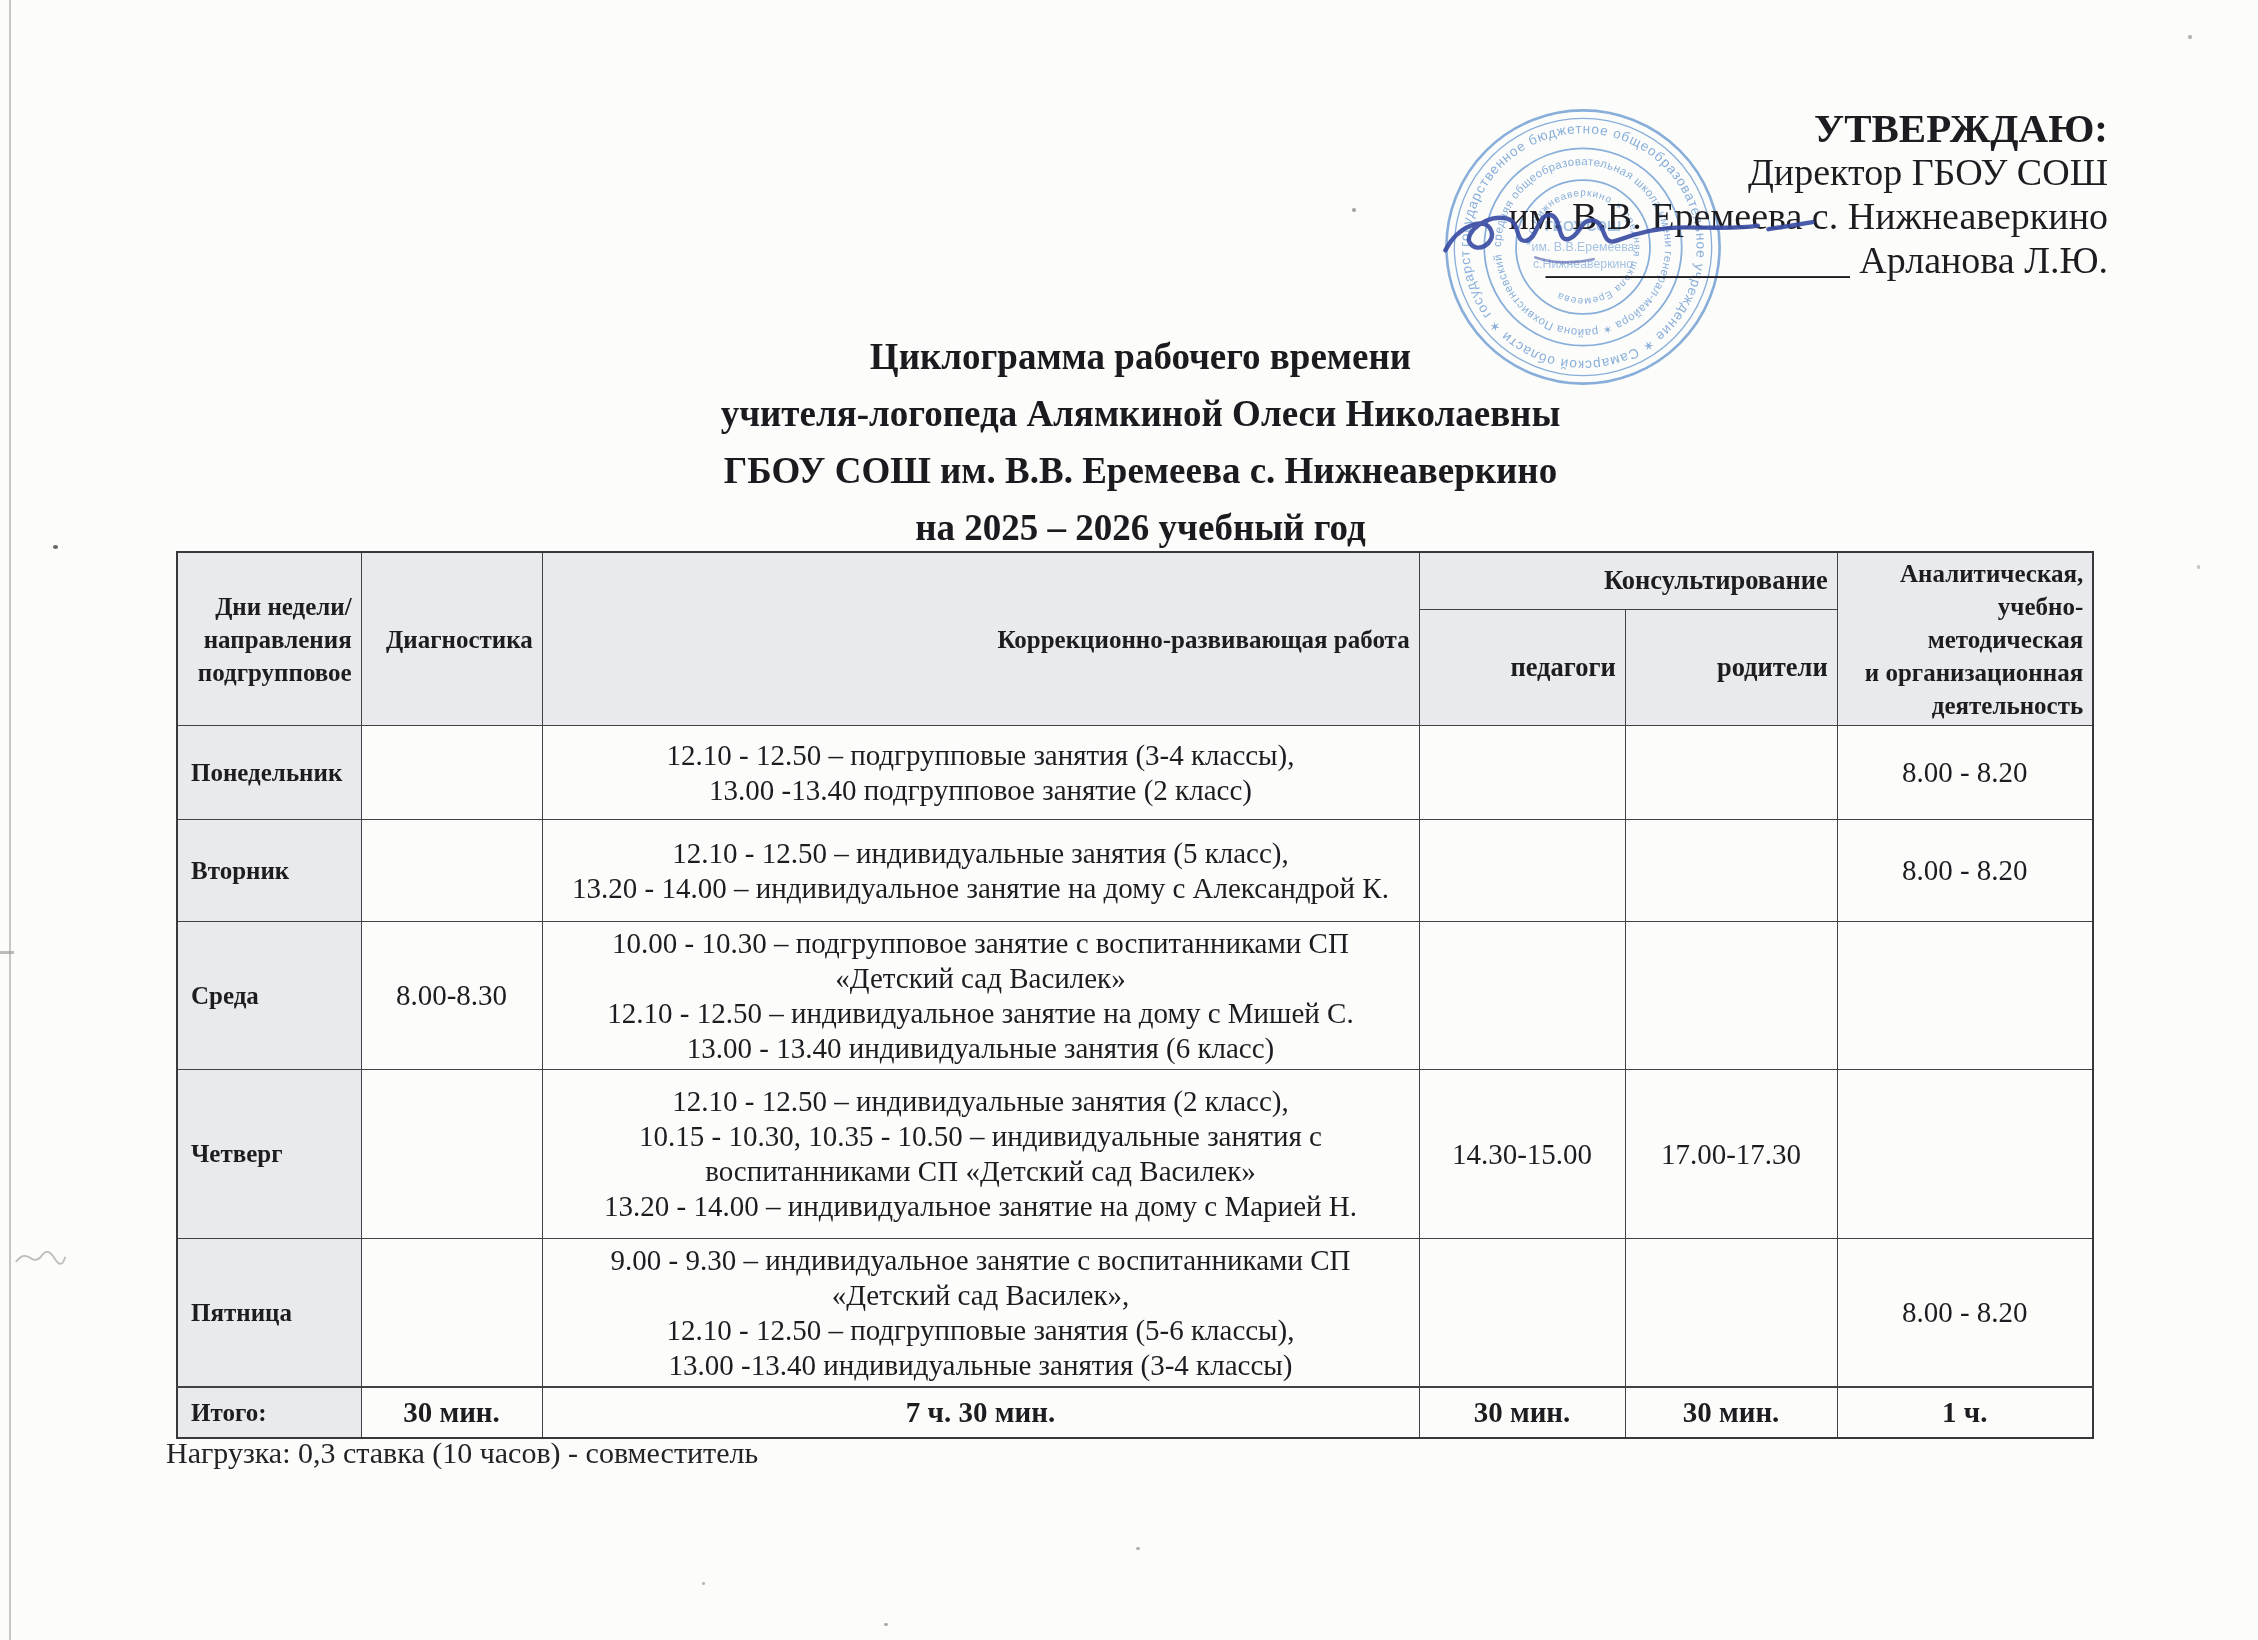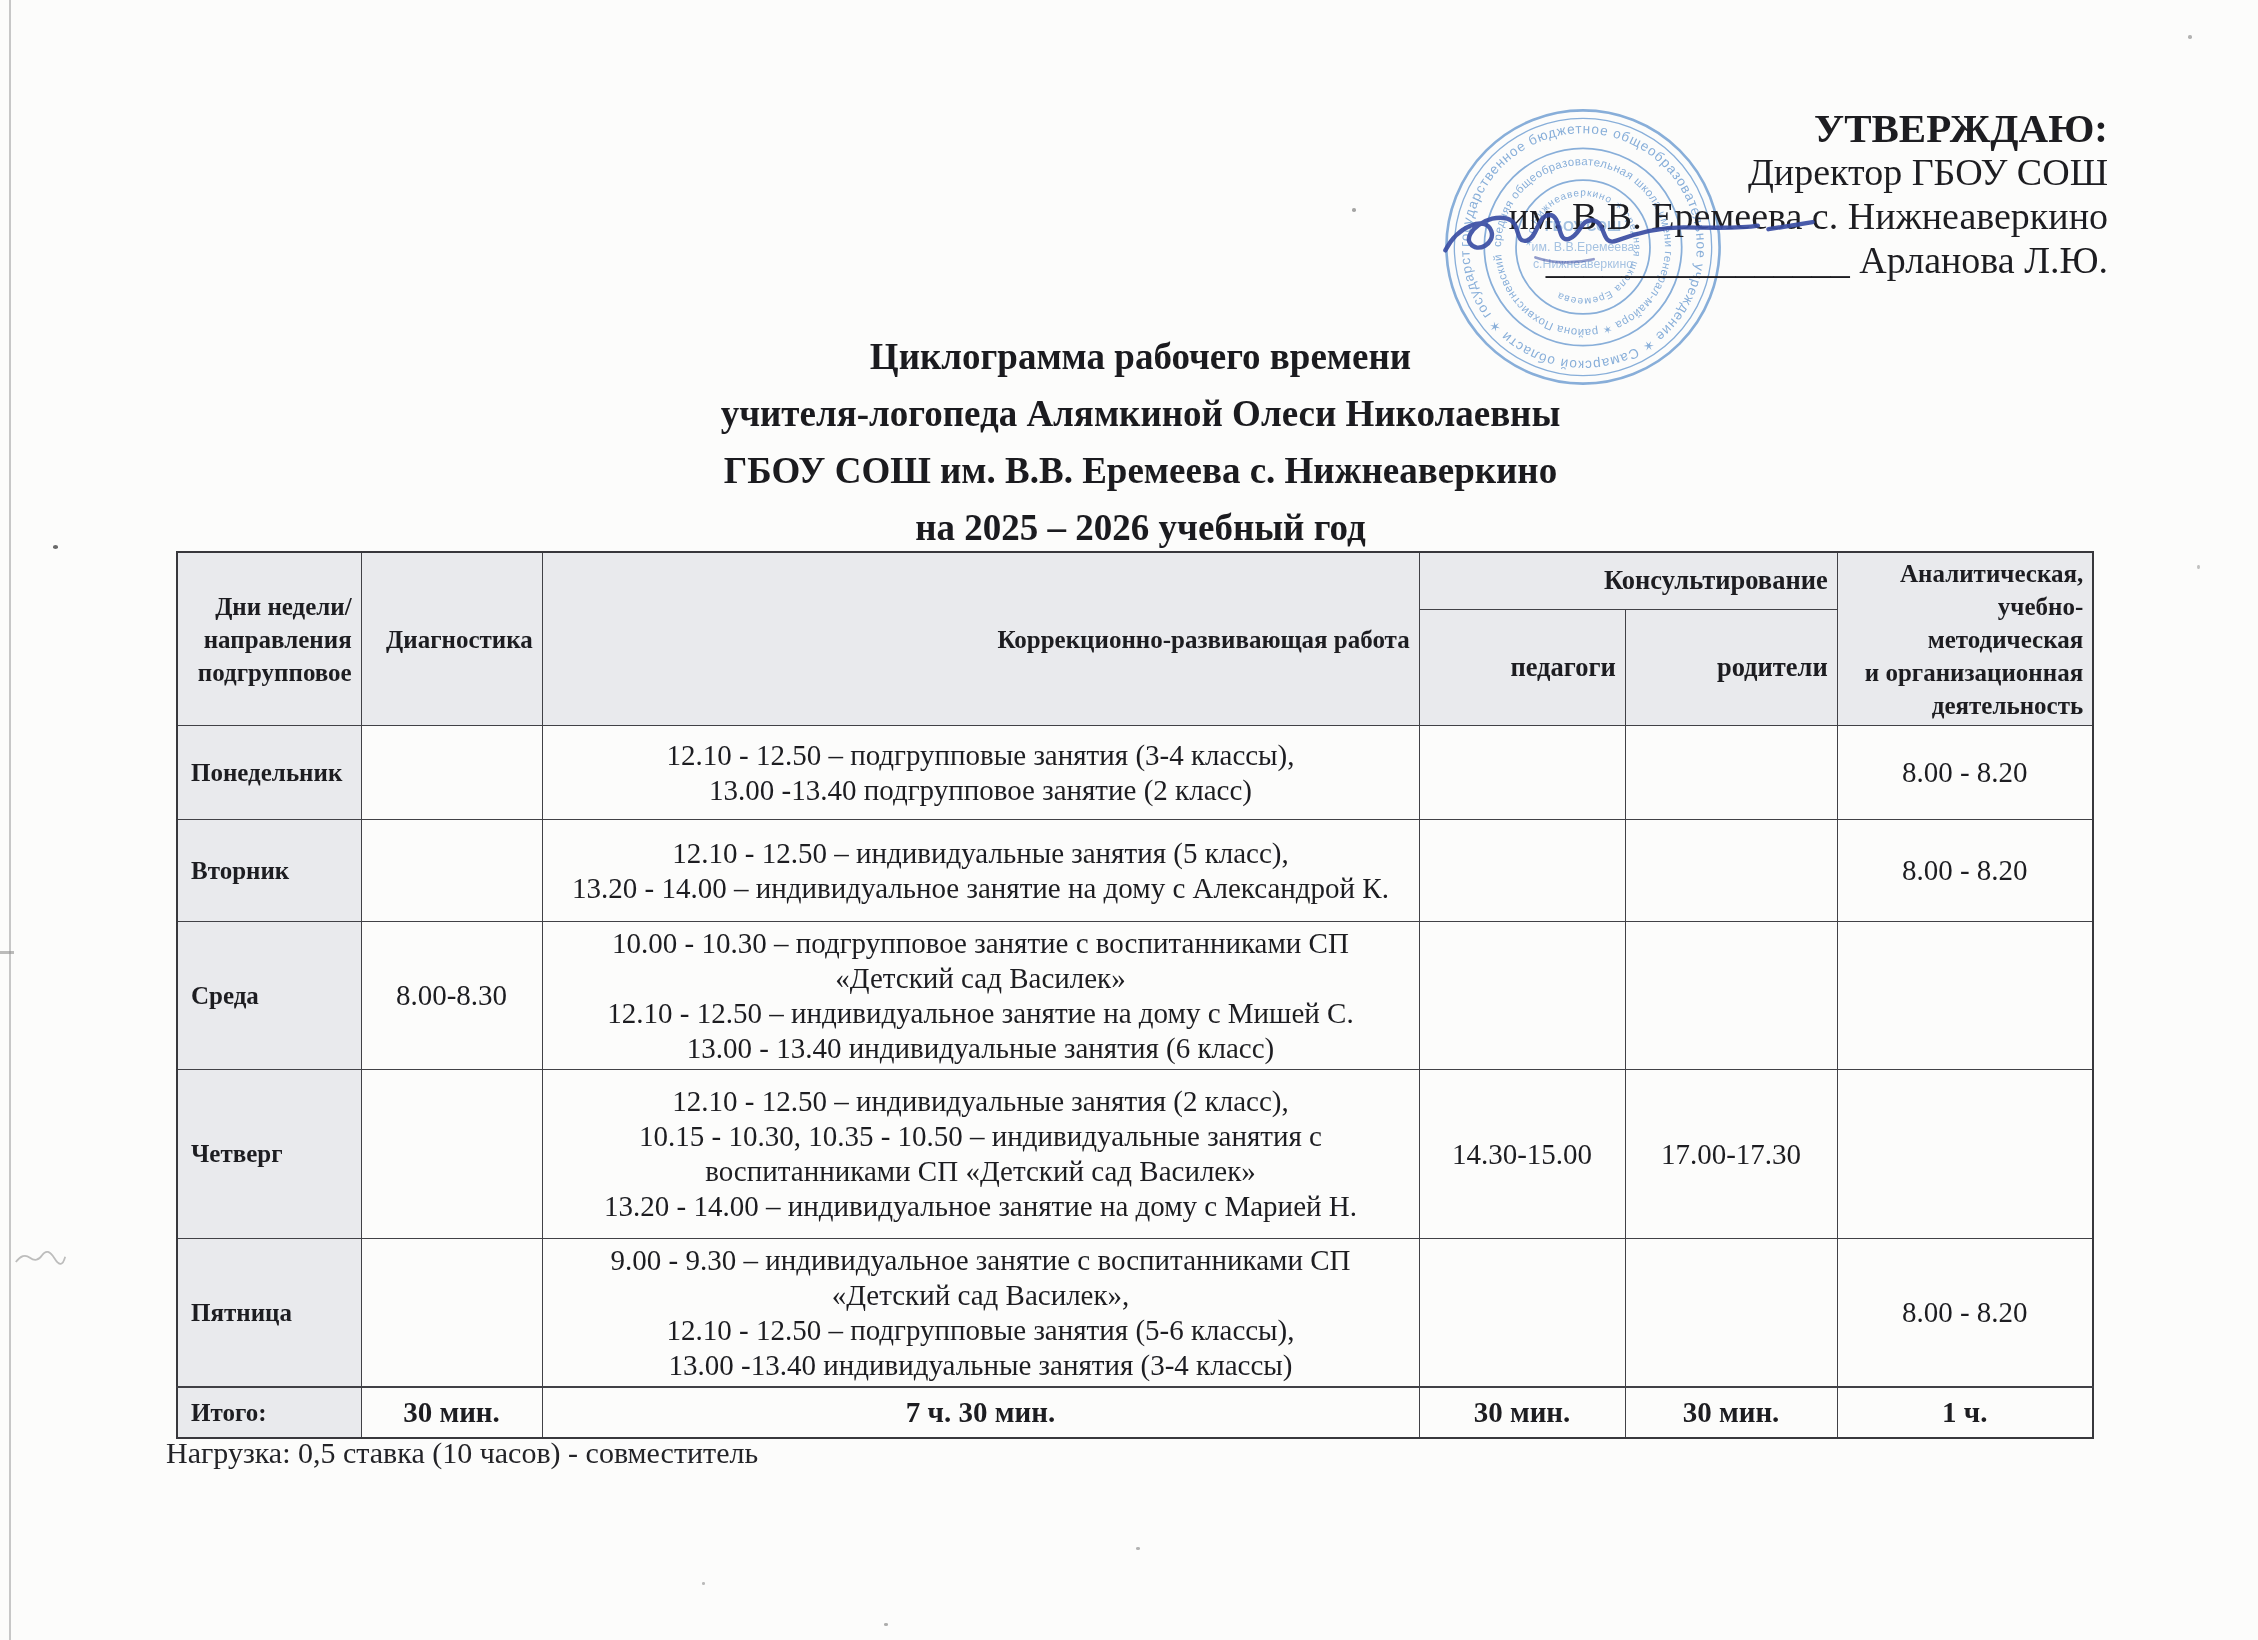--- a/index.html
+++ b/index.html
@@ -216,16 +216,16 @@
         <td class="day">Итого:</td>
         <td>30 мин.</td>
         <td>7 ч. 30 мин.</td>
         <td>30 мин.</td>
         <td>30 мин.</td>
         <td>1 ч.</td>
       </tr>
     </tbody>
   </table>
 
-  <div class="workload-note">Нагрузка: 0,5 ставка (10 часов) - совместитель</div>
+  <div class="workload-note">Нагрузка: 0,3 ставка (10 часов) - совместитель</div>
 
 </div>
 
 
 </body></html>

